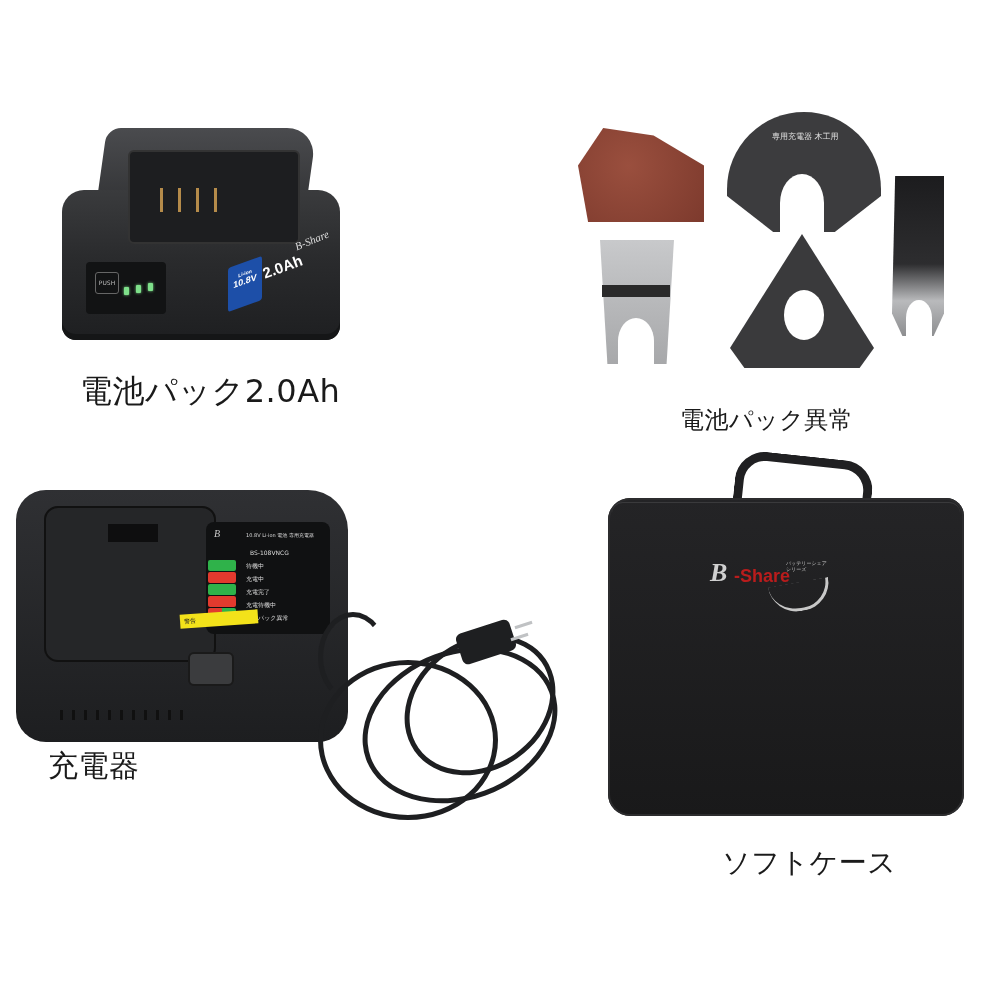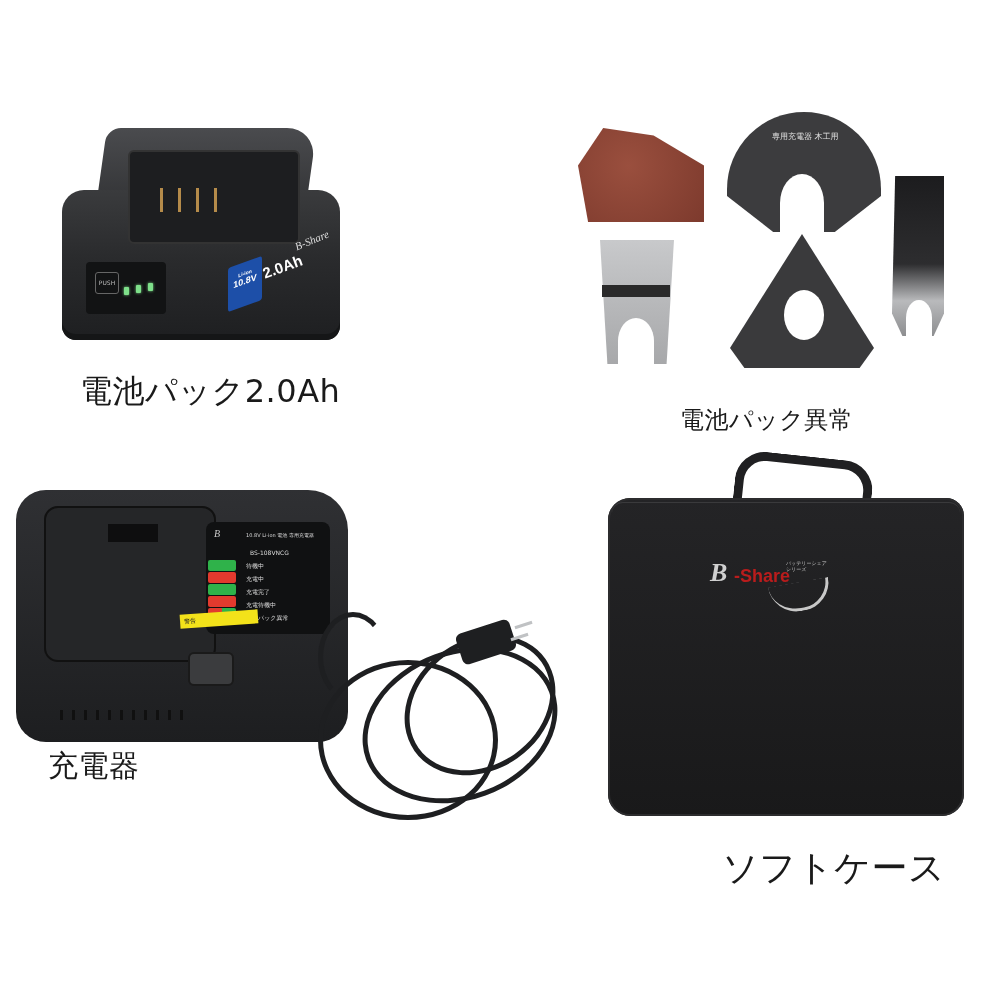--- a/index.html
+++ b/index.html
@@ -134,13 +134,13 @@
   <div class="case"></div>
   <div class="case-zip"></div>
   <div class="logo-b">B</div>
   <div class="logo-share">-Share</div>
   <div class="logo-sub">
     <div>バッテリーシェア</div>
     <div>シリーズ</div>
   </div>
   <div class="logo-arc"></div>
 </div>
-<div class="caption" style="left:722px;top:844px;font-size:36px;">ソフトケース</div>
+<div class="caption" style="left:722px;top:844px;font-size:28px;">ソフトケース</div>
 
 </body></html>

